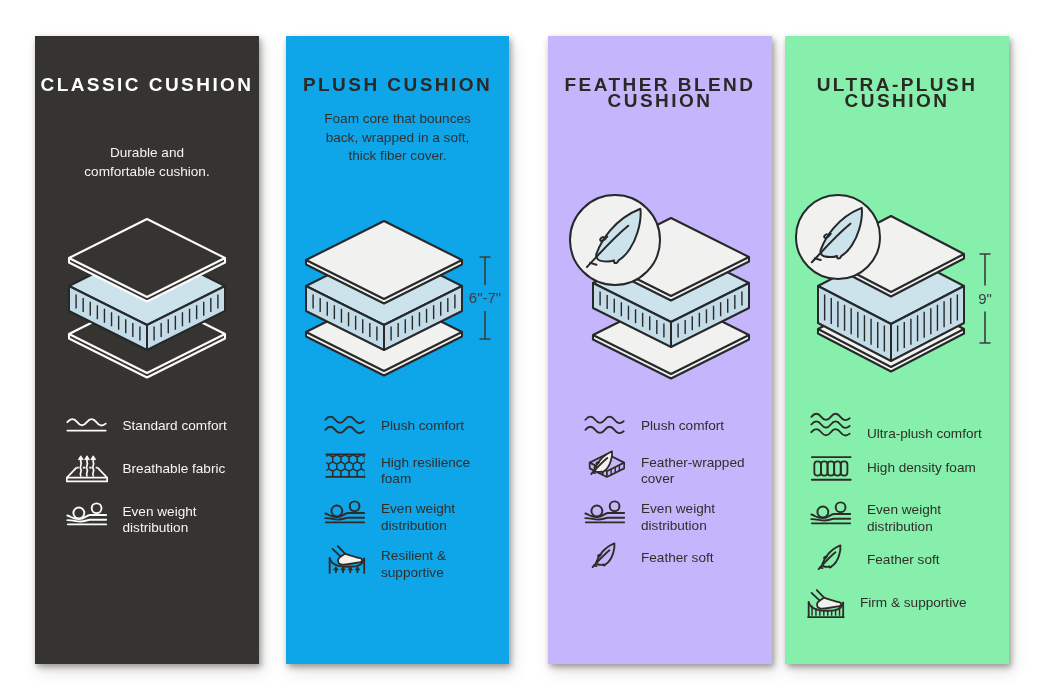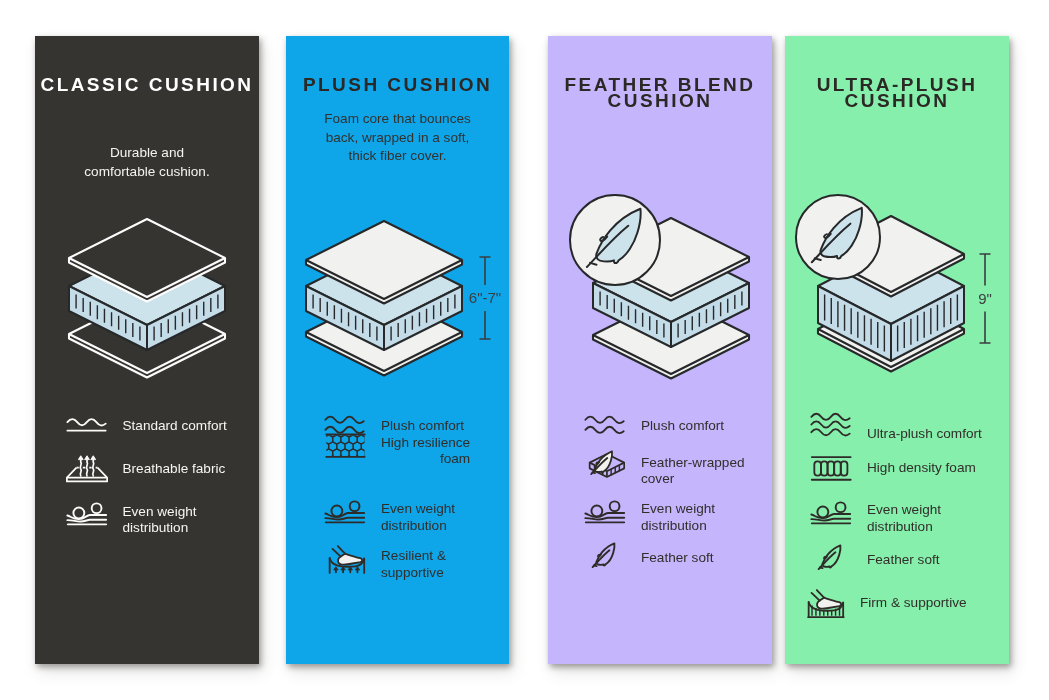--- a/index.html
+++ b/index.html
@@ -119,21 +119,21 @@
         </svg>
     <div class="features">
           <div class="feature" style="left: 36px; top: 373px;">
     <span class="ficon">
               <svg viewBox="0 0 48 34" xmlns="http://www.w3.org/2000/svg">
                 <path d="M3.5 10.5 C7 6.2 10.5 6.2 13.8 10.5 C17 14.8 20.5 14.8 23.8 10.5 C27 6.2 30.5 6.2 33.8 10.5 C37 14.8 40.2 14.8 43.5 12.004999999999999 M3.5 21 C7 16.7 10.5 16.7 13.8 21 C17 25.3 20.5 25.3 23.8 21 C27 16.7 30.5 16.7 33.8 21 C37 25.3 40.2 25.3 43.5 22.505 " fill="none" stroke="currentColor" stroke-width="1.9" stroke-linecap="round"></path>
               </svg>
             </span>
     <span class="flabel">Plush comfort</span>
   </div>
-          <div class="feature two" style="left: 36px; top: 398px; text-align: right;">
+          <div class="feature two" style="left: 36px; top: 418px;">
     <span class="ficon">
               <svg viewBox="0 0 48 34" xmlns="http://www.w3.org/2000/svg">
                 <defs>
                   <clipPath id="foamclip">
                     <rect x="4.5" y="6.8" width="40" height="21.7"></rect>
                   </clipPath>
                 </defs>
   <g clip-path="url(#foamclip)">
                   <path d="M7.00 6.30 L 11.24 8.75 L 11.24 13.65 L 7.00 16.10 L 2.76 13.65 L 2.76 8.75 Z M15.49 6.30 L 19.73 8.75 L 19.73 13.65 L 15.49 16.10 L 11.24 13.65 L 11.24 8.75 Z M23.97 6.30 L 28.22 8.75 L 28.22 13.65 L 23.97 16.10 L 19.73 13.65 L 19.73 8.75 Z M32.46 6.30 L 36.70 8.75 L 36.70 13.65 L 32.46 16.10 L 28.22 13.65 L 28.22 8.75 Z M40.95 6.30 L 45.19 8.75 L 45.19 13.65 L 40.95 16.10 L 36.70 13.65 L 36.70 8.75 Z M11.25 13.65 L 15.49 16.10 L 15.49 21.00 L 11.25 23.45 L 7.01 21.00 L 7.01 16.10 Z M19.74 13.65 L 23.98 16.10 L 23.98 21.00 L 19.74 23.45 L 15.49 21.00 L 15.49 16.10 Z M28.22 13.65 L 32.47 16.10 L 32.47 21.00 L 28.22 23.45 L 23.98 21.00 L 23.98 16.10 Z M36.71 13.65 L 40.95 16.10 L 40.95 21.00 L 36.71 23.45 L 32.47 21.00 L 32.47 16.10 Z M45.20 13.65 L 49.44 16.10 L 49.44 21.00 L 45.20 23.45 L 40.95 21.00 L 40.95 16.10 Z M7.00 21.00 L 11.24 23.45 L 11.24 28.35 L 7.00 30.80 L 2.76 28.35 L 2.76 23.45 Z M15.49 21.00 L 19.73 23.45 L 19.73 28.35 L 15.49 30.80 L 11.24 28.35 L 11.24 23.45 Z M23.97 21.00 L 28.22 23.45 L 28.22 28.35 L 23.97 30.80 L 19.73 28.35 L 19.73 23.45 Z M32.46 21.00 L 36.70 23.45 L 36.70 28.35 L 32.46 30.80 L 28.22 28.35 L 28.22 23.45 Z M40.95 21.00 L 45.19 23.45 L 45.19 28.35 L 40.95 30.80 L 36.70 28.35 L 36.70 23.45 Z " fill="none" stroke="currentColor" stroke-width="1.6" stroke-linejoin="round"></path>
                 </g>

